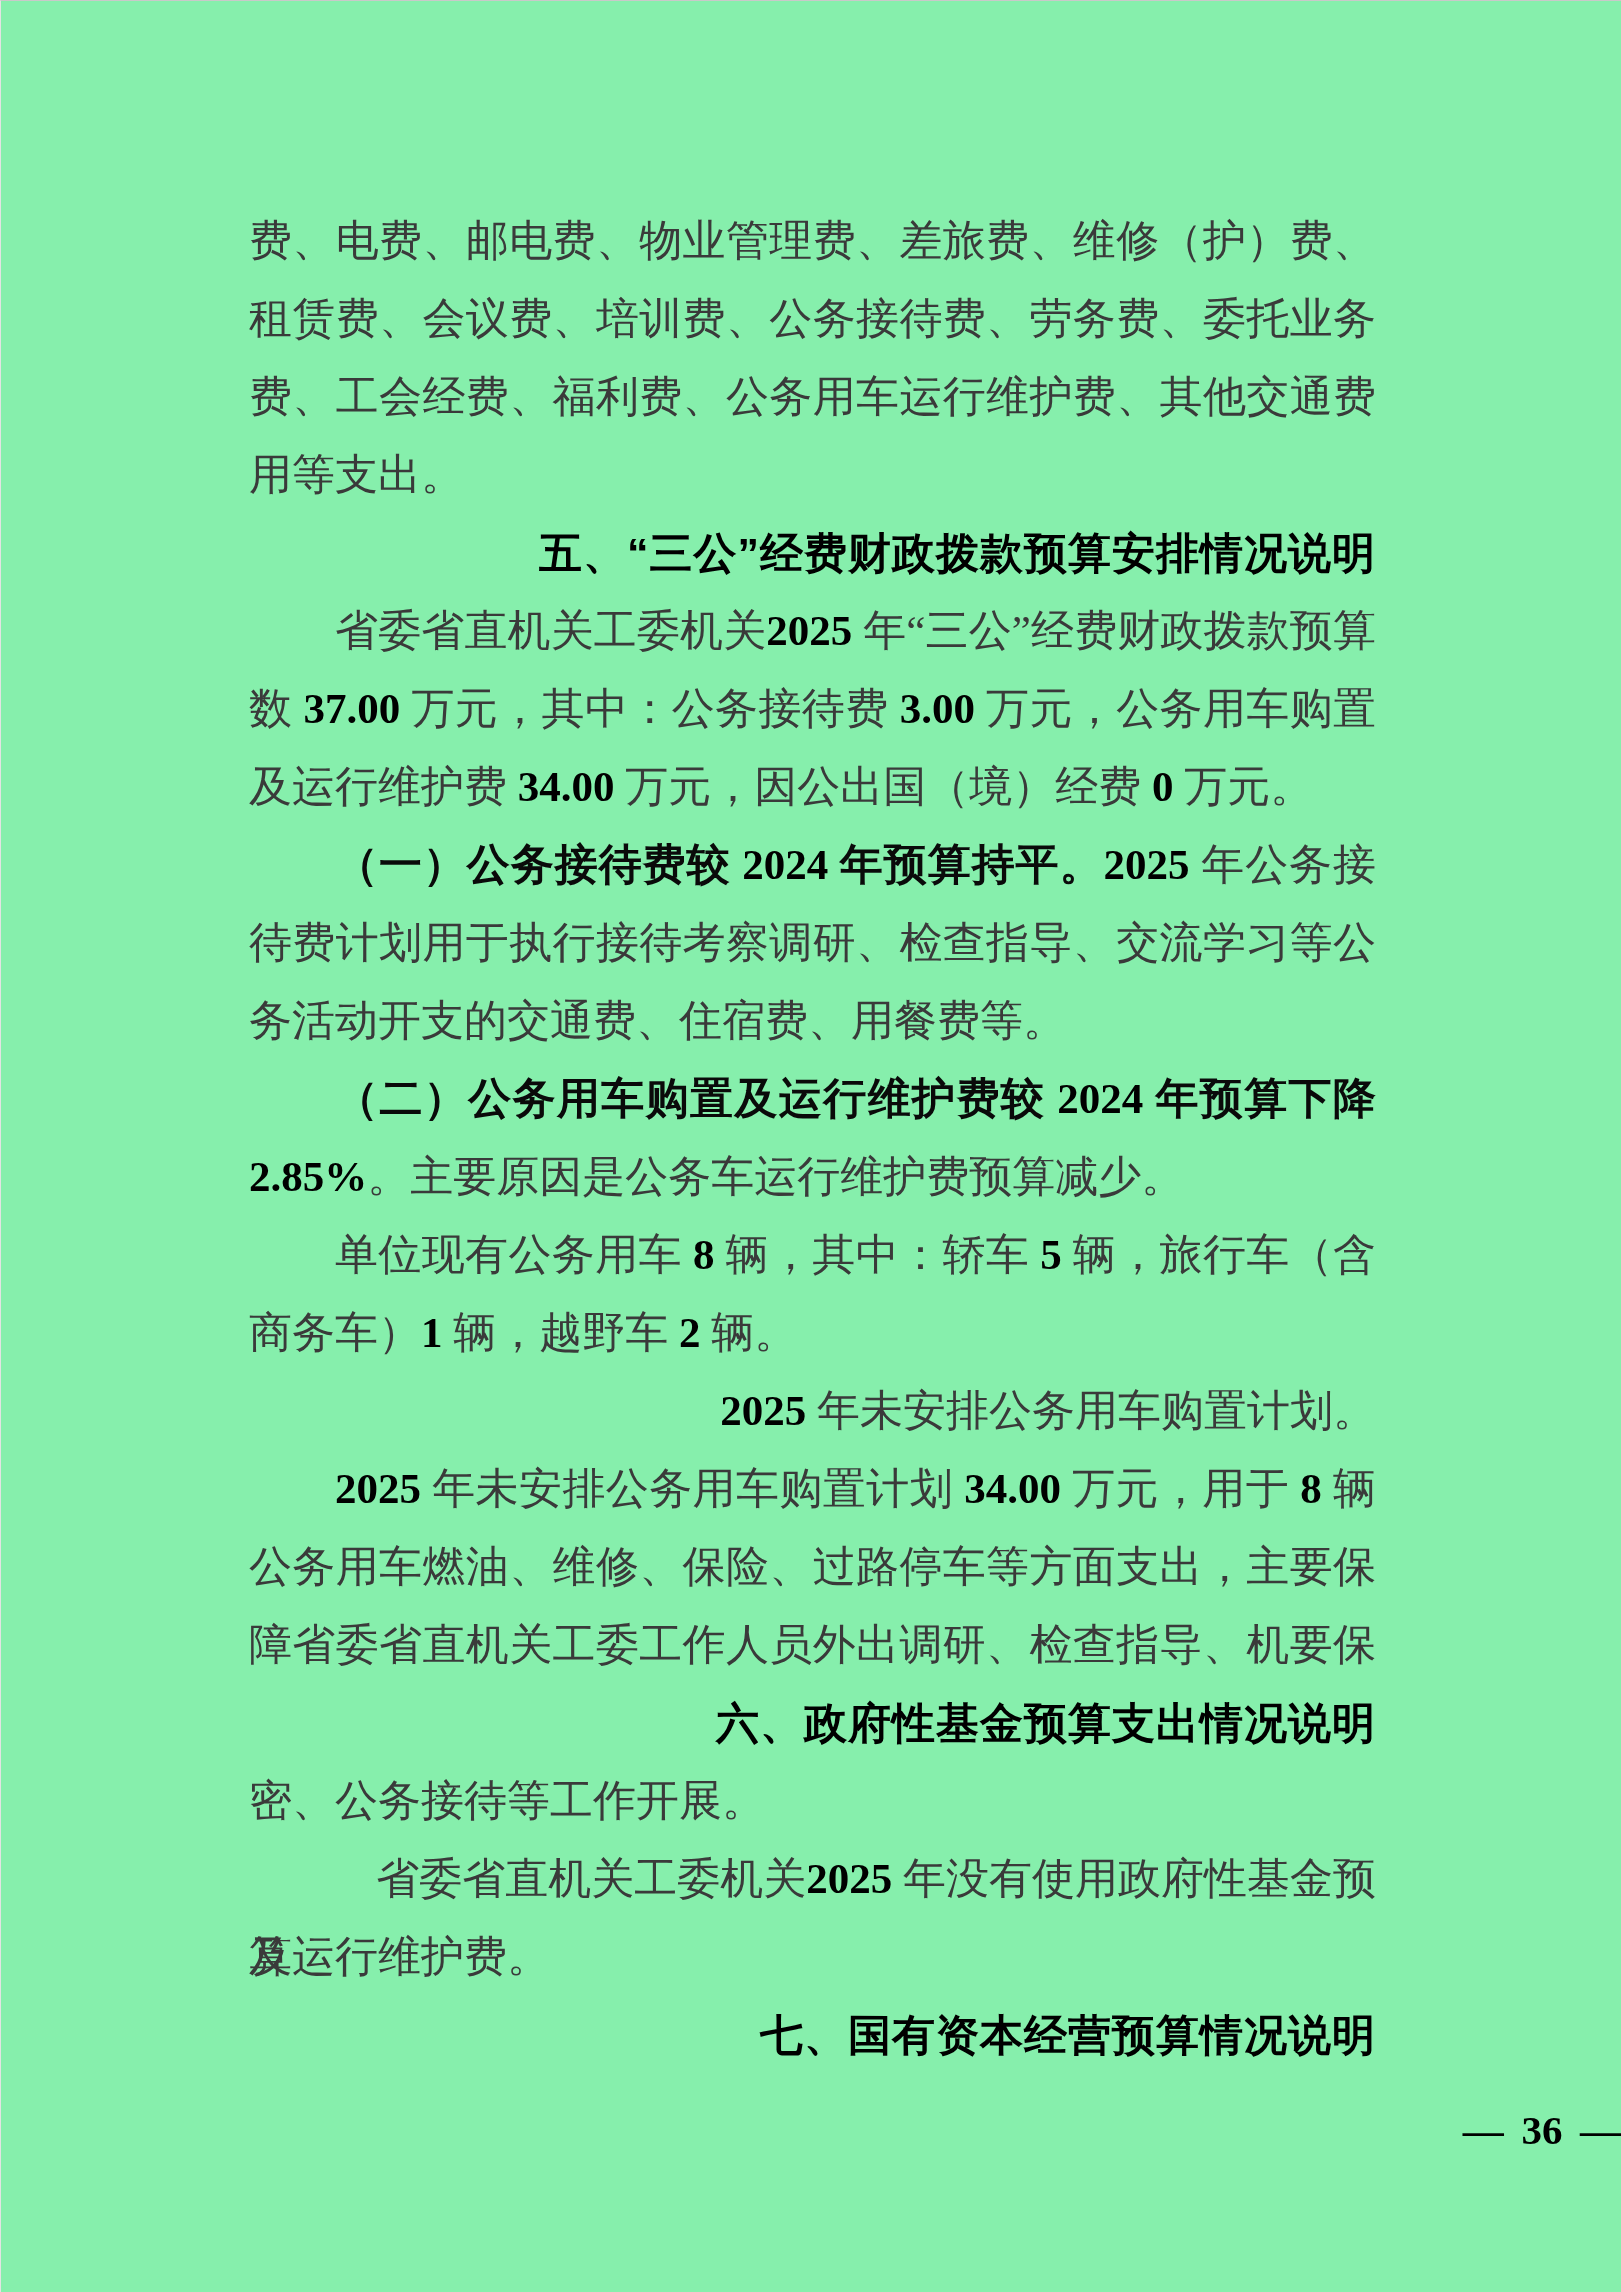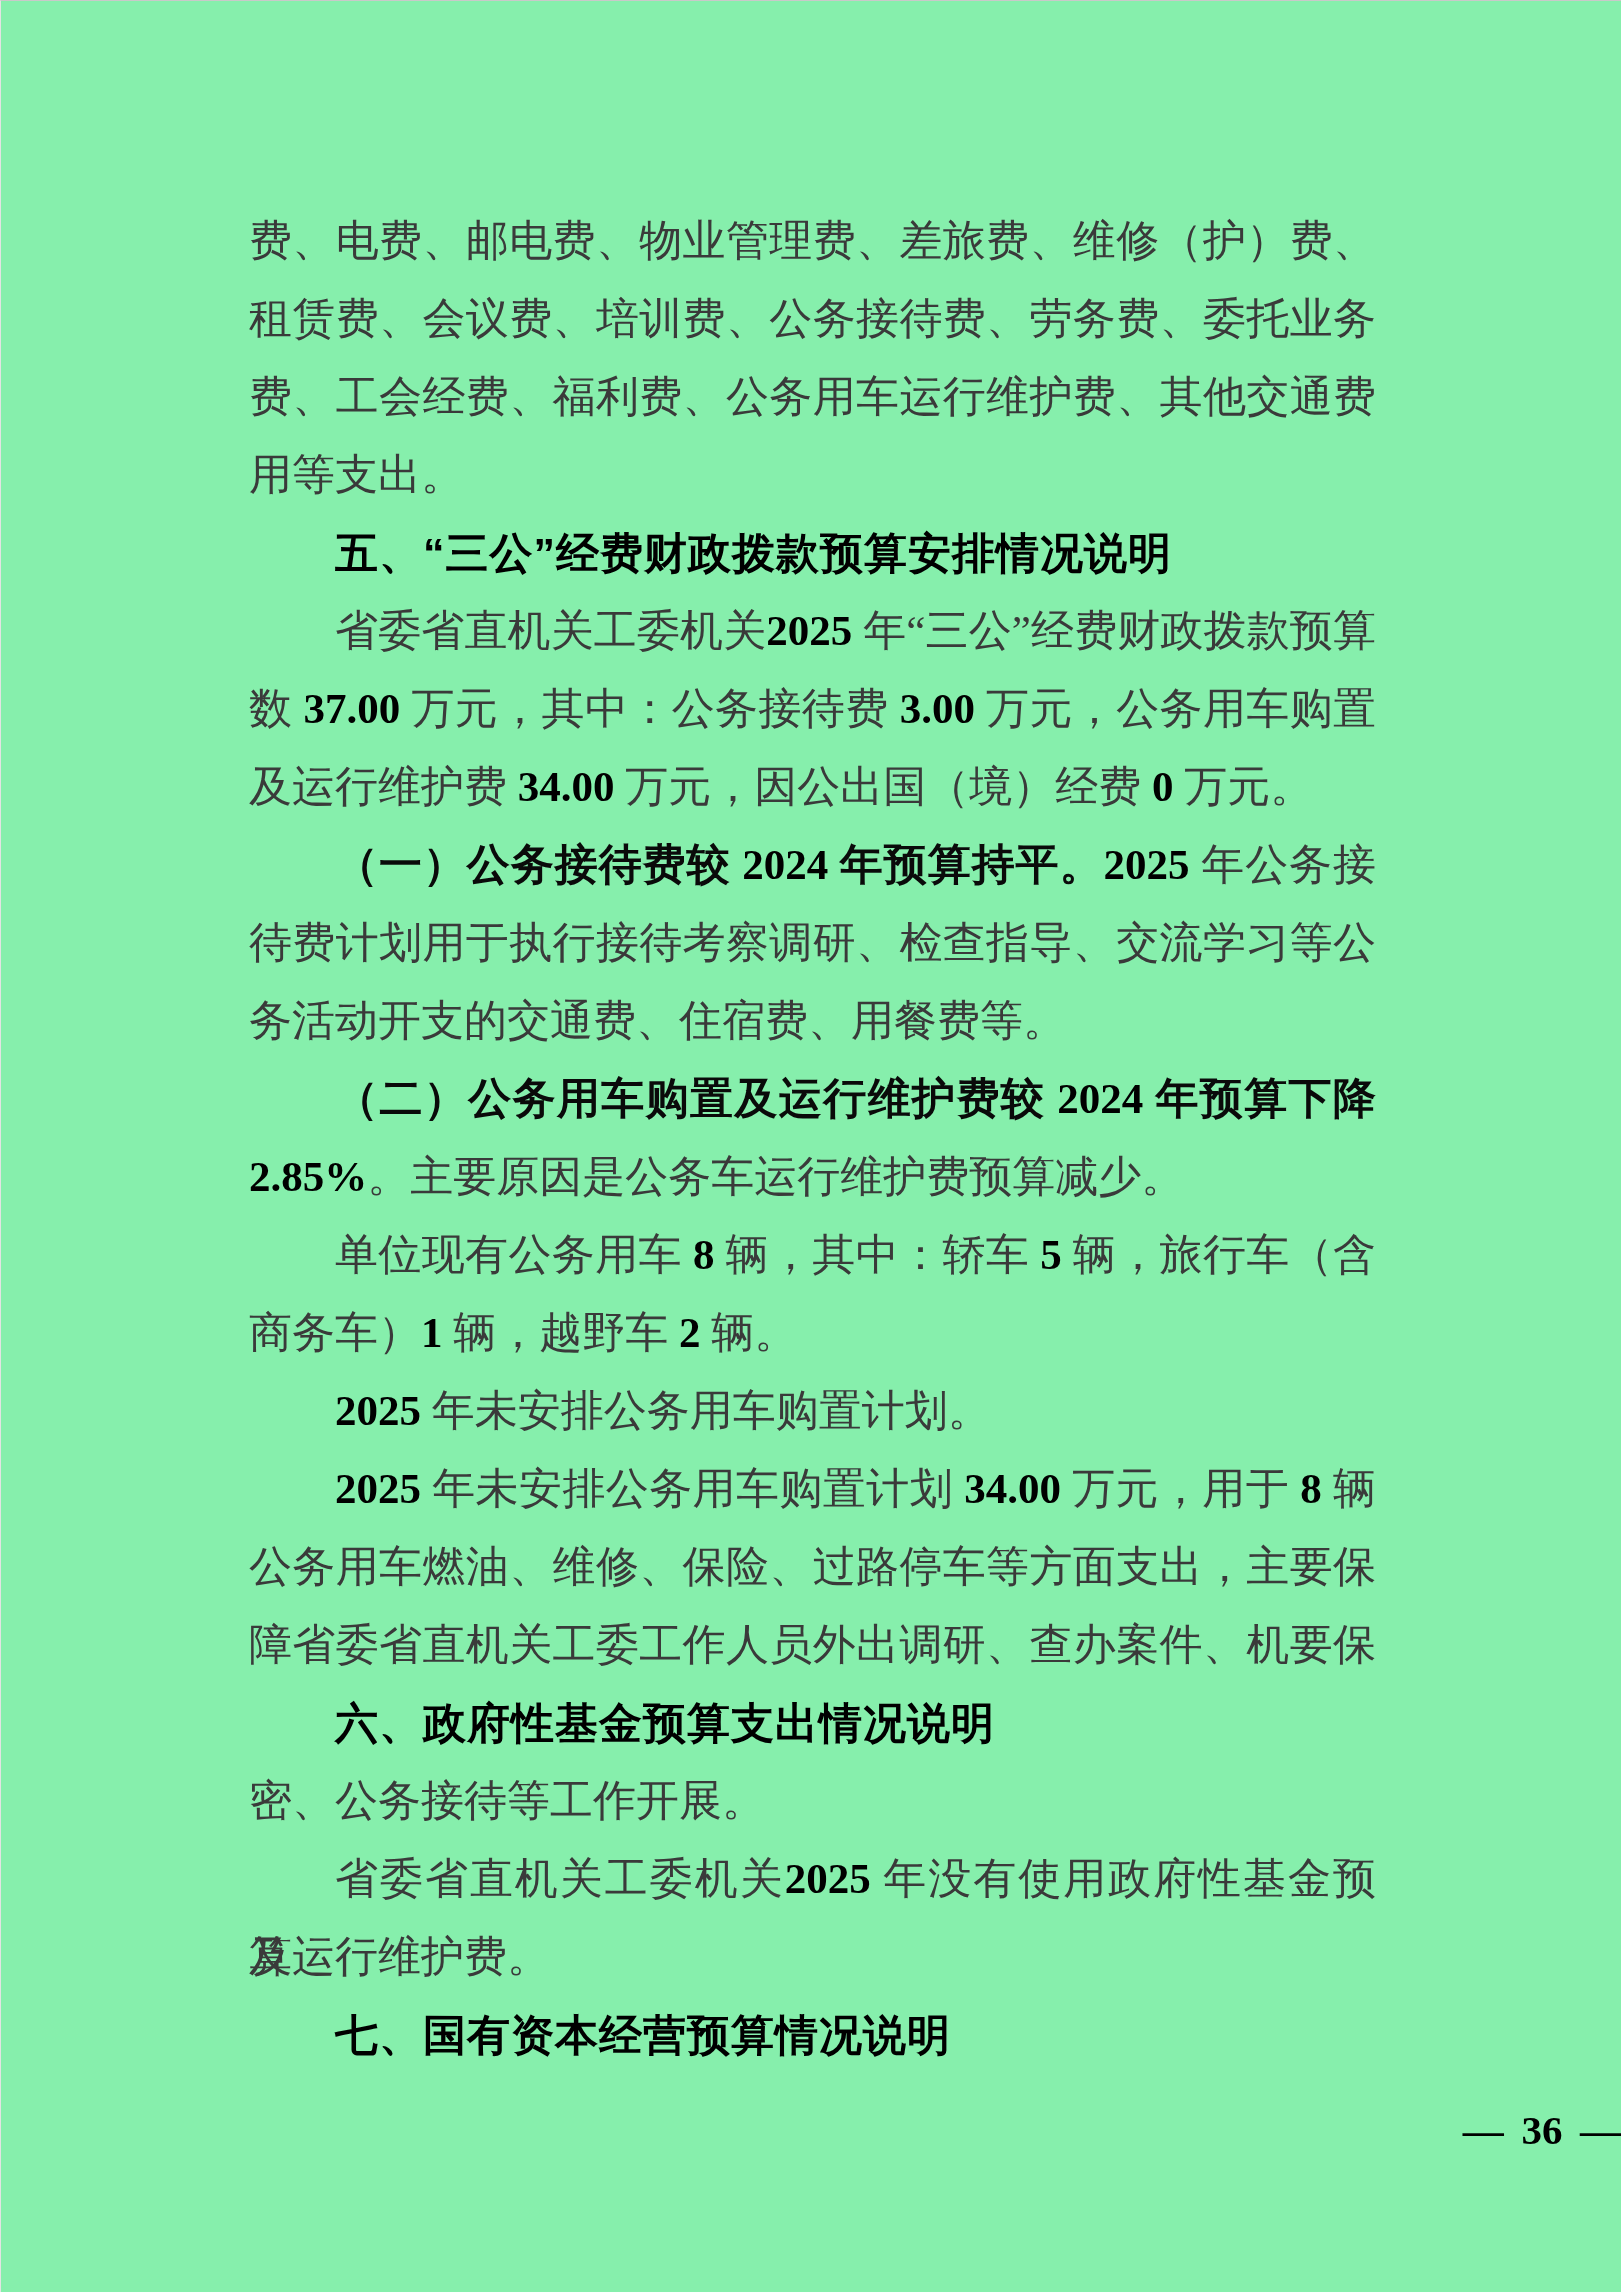--- a/index.html
+++ b/index.html
@@ -24,21 +24,21 @@
     font-size: 43px;
     line-height: 78px;
     height: 78px;
     color: #3a3a3a;
     white-space: normal;
   }
   .line.justify {
     text-align: justify;
     text-align-last: justify;
   }
-  .line.indent { text-indent: 86px; }
+  .line.indent { text-indent: 86px; text-align: right; }
   .seg-cn {
     font-family: "Liberation Serif", "DejaVu Serif", serif;
     color: #3a3a3a;
   }
   .seg-num {
     font-family: "Liberation Serif", "DejaVu Serif", serif;
     font-weight: bold;
     color: #000000;
   }
   .seg-hei {
@@ -82,21 +82,21 @@
       <div class="line justify indent"><span class="seg-kai">（一）公务接待费较 </span><span class="seg-num">2024</span><span class="seg-kai"> 年预算持平。</span><span class="seg-num">2025</span><span class="seg-cn"> 年公务接</span></div>
       <div class="line justify"><span class="seg-cn">待费计划用于执行接待考察调研、检查指导、交流学习等公</span></div>
       <div class="line"><span class="seg-cn">务活动开支的交通费、住宿费、用餐费等。</span></div>
       <div class="line justify indent"><span class="seg-kai">（二）公务用车购置及运行维护费较 </span><span class="seg-num">2024</span><span class="seg-kai"> 年预算下降</span></div>
       <div class="line"><span class="seg-num">2.85%</span><span class="seg-cn">。主要原因是公务车运行维护费预算减少。</span></div>
       <div class="line justify indent"><span class="seg-cn">单位现有公务用车 </span><span class="seg-num">8</span><span class="seg-cn"> 辆，其中：轿车 </span><span class="seg-num">5</span><span class="seg-cn"> 辆，旅行车（含</span></div>
       <div class="line"><span class="seg-cn">商务车）</span><span class="seg-num">1</span><span class="seg-cn"> 辆，越野车 </span><span class="seg-num">2</span><span class="seg-cn"> 辆。</span></div>
       <div class="line indent"><span class="seg-num">2025</span><span class="seg-cn"> 年未安排公务用车购置计划。</span></div>
       <div class="line justify indent"><span class="seg-num">2025</span><span class="seg-cn"> 年未安排公务用车购置计划 </span><span class="seg-num">34.00</span><span class="seg-cn"> 万元，用于 </span><span class="seg-num">8</span><span class="seg-cn"> 辆</span></div>
       <div class="line justify"><span class="seg-cn">公务用车燃油、维修、保险、过路停车等方面支出，主要保</span></div>
-      <div class="line justify"><span class="seg-cn">障省委省直机关工委工作人员外出调研、查办案件、机要保</span></div>
+      <div class="line justify"><span class="seg-cn">障省委省直机关工委工作人员外出调研、检查指导、机要保</span></div>
       <div class="line indent"><span class="seg-hei">六、政府性基金预算支出情况说明</span></div>
       <div class="line"><span class="seg-cn">密、公务接待等工作开展。</span></div>
       <div class="line justify indent"><span class="seg-cn">省委省直机关工委机关</span><span class="seg-num">2025</span><span class="seg-cn"> 年没有使用政府性基金预算</span></div>
       <div class="line"><span class="seg-cn">及运行维护费。</span></div>
       <div class="line indent"><span class="seg-hei">七、国有资本经营预算情况说明</span></div>
     </div>
   <div class="footer">
     <span>—</span><span class="pagenum">36</span><span>—</span>
   </div>
 </div>

